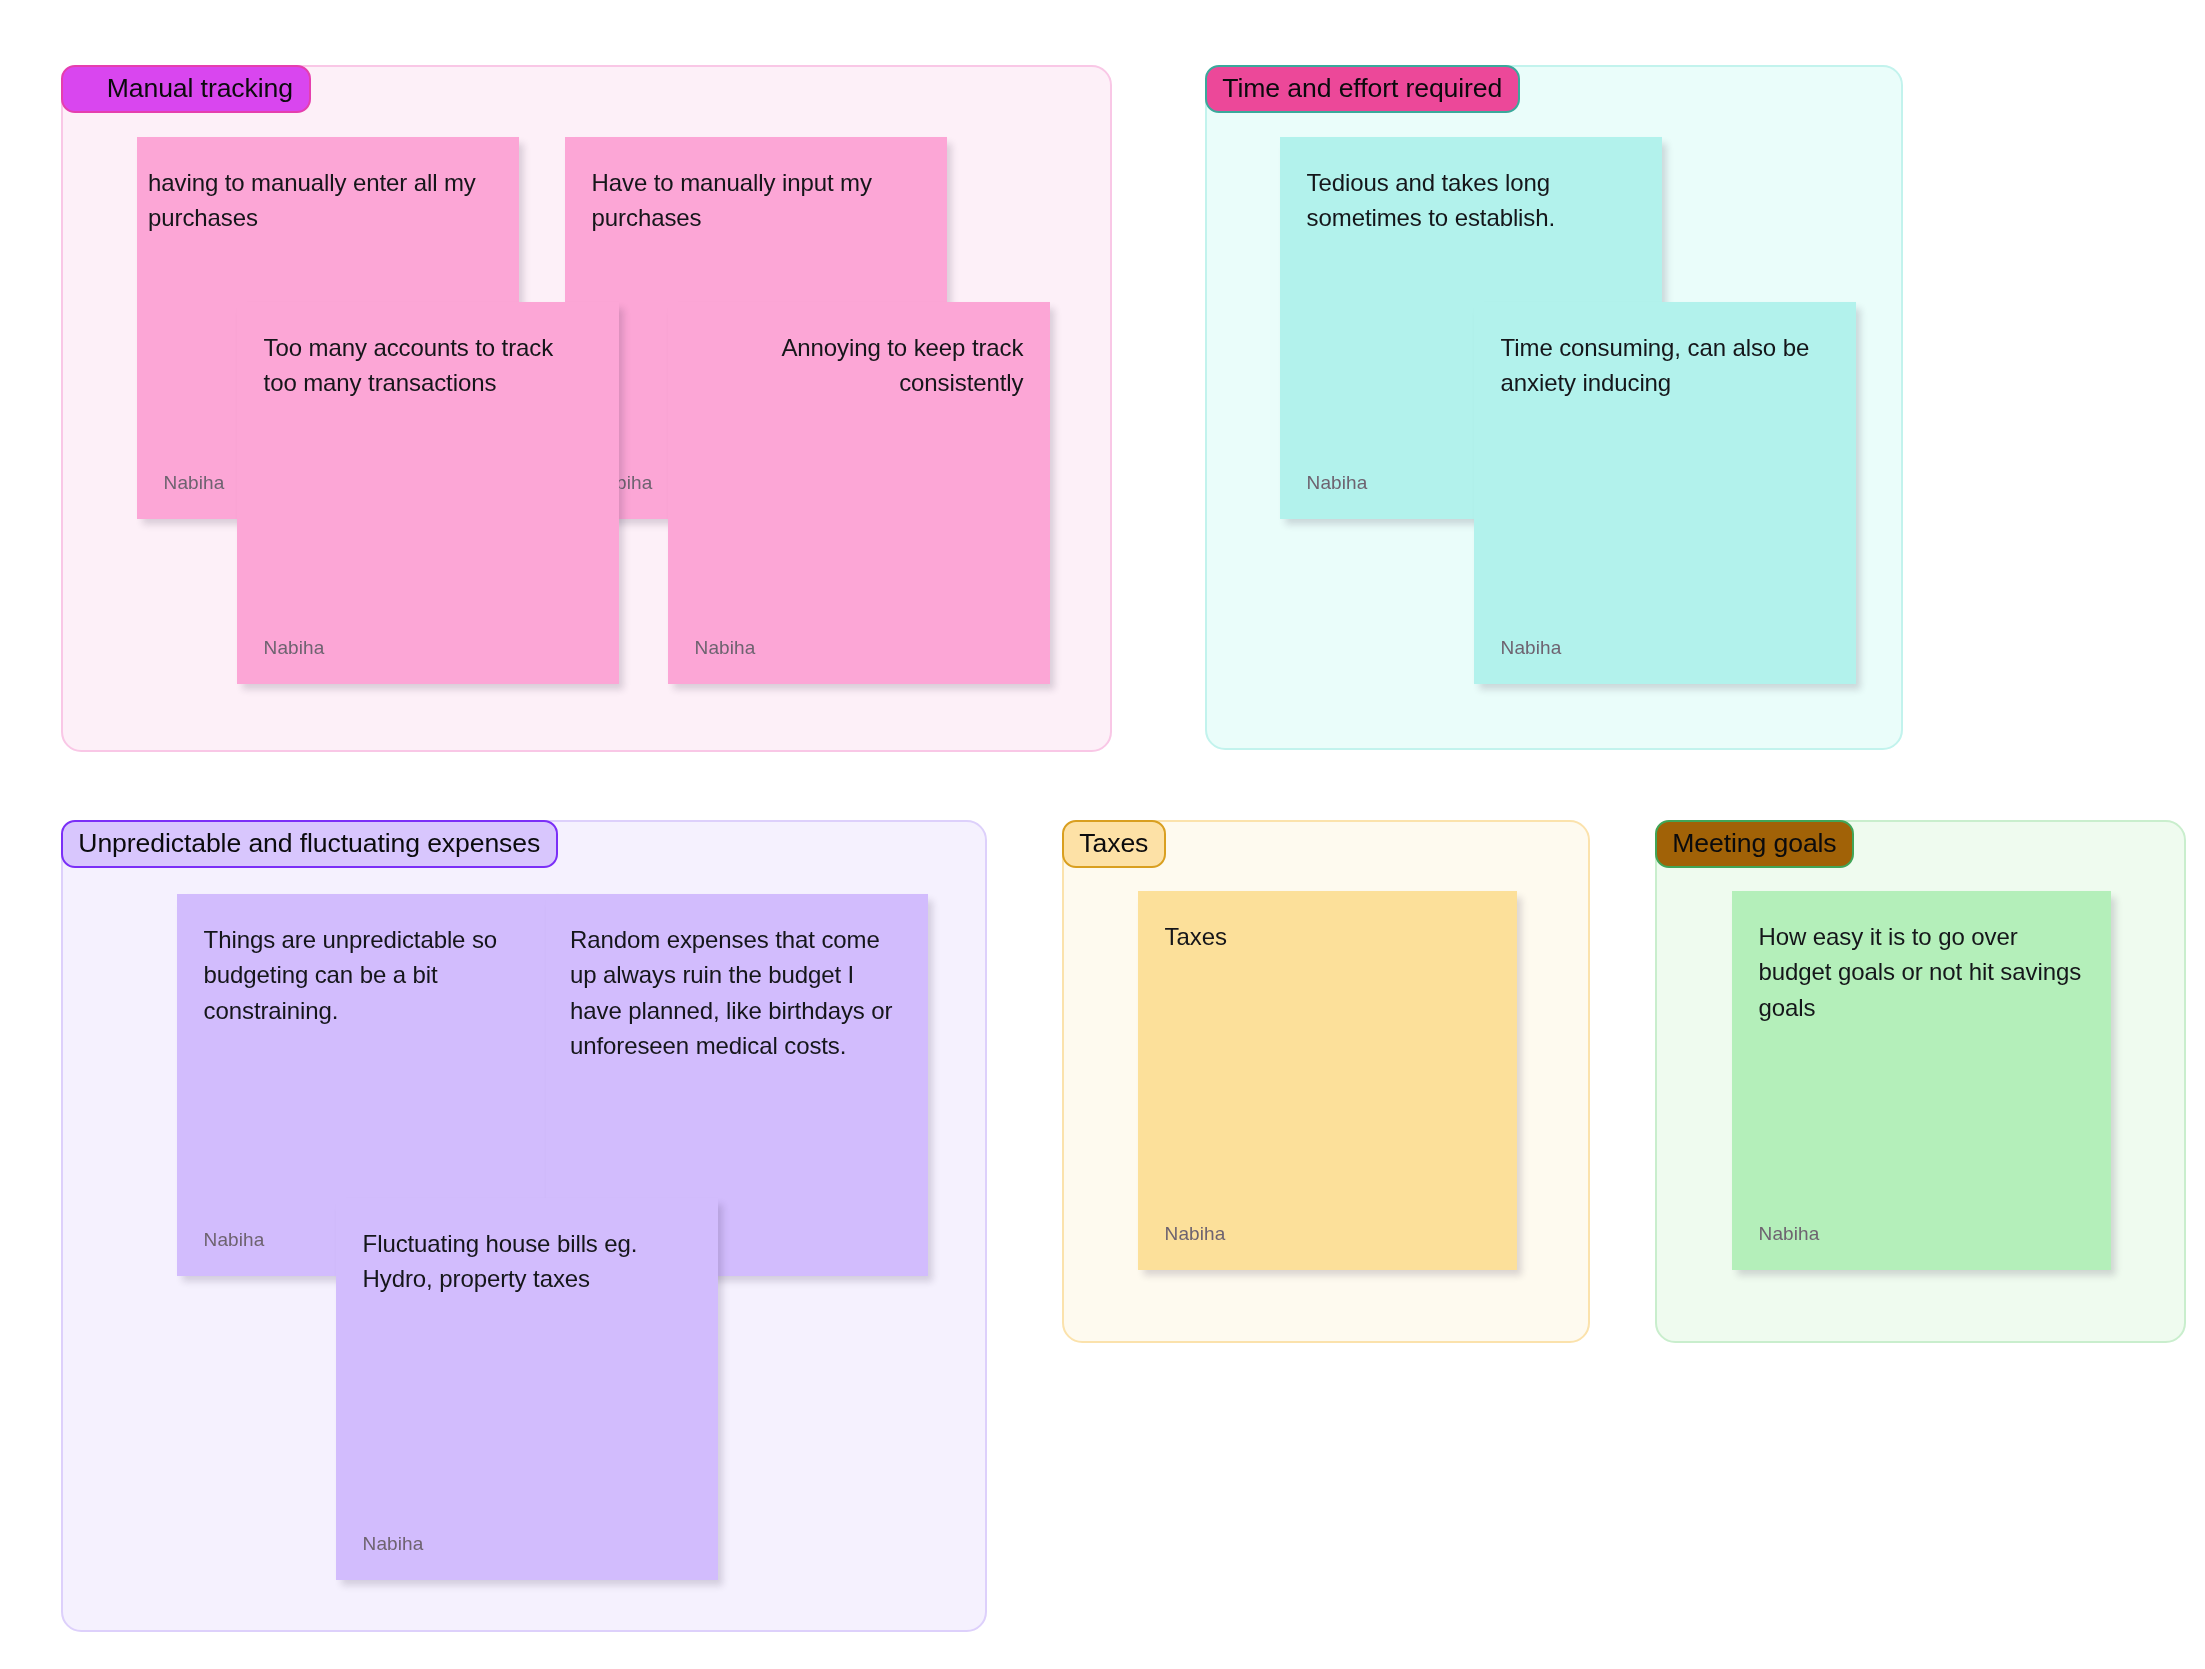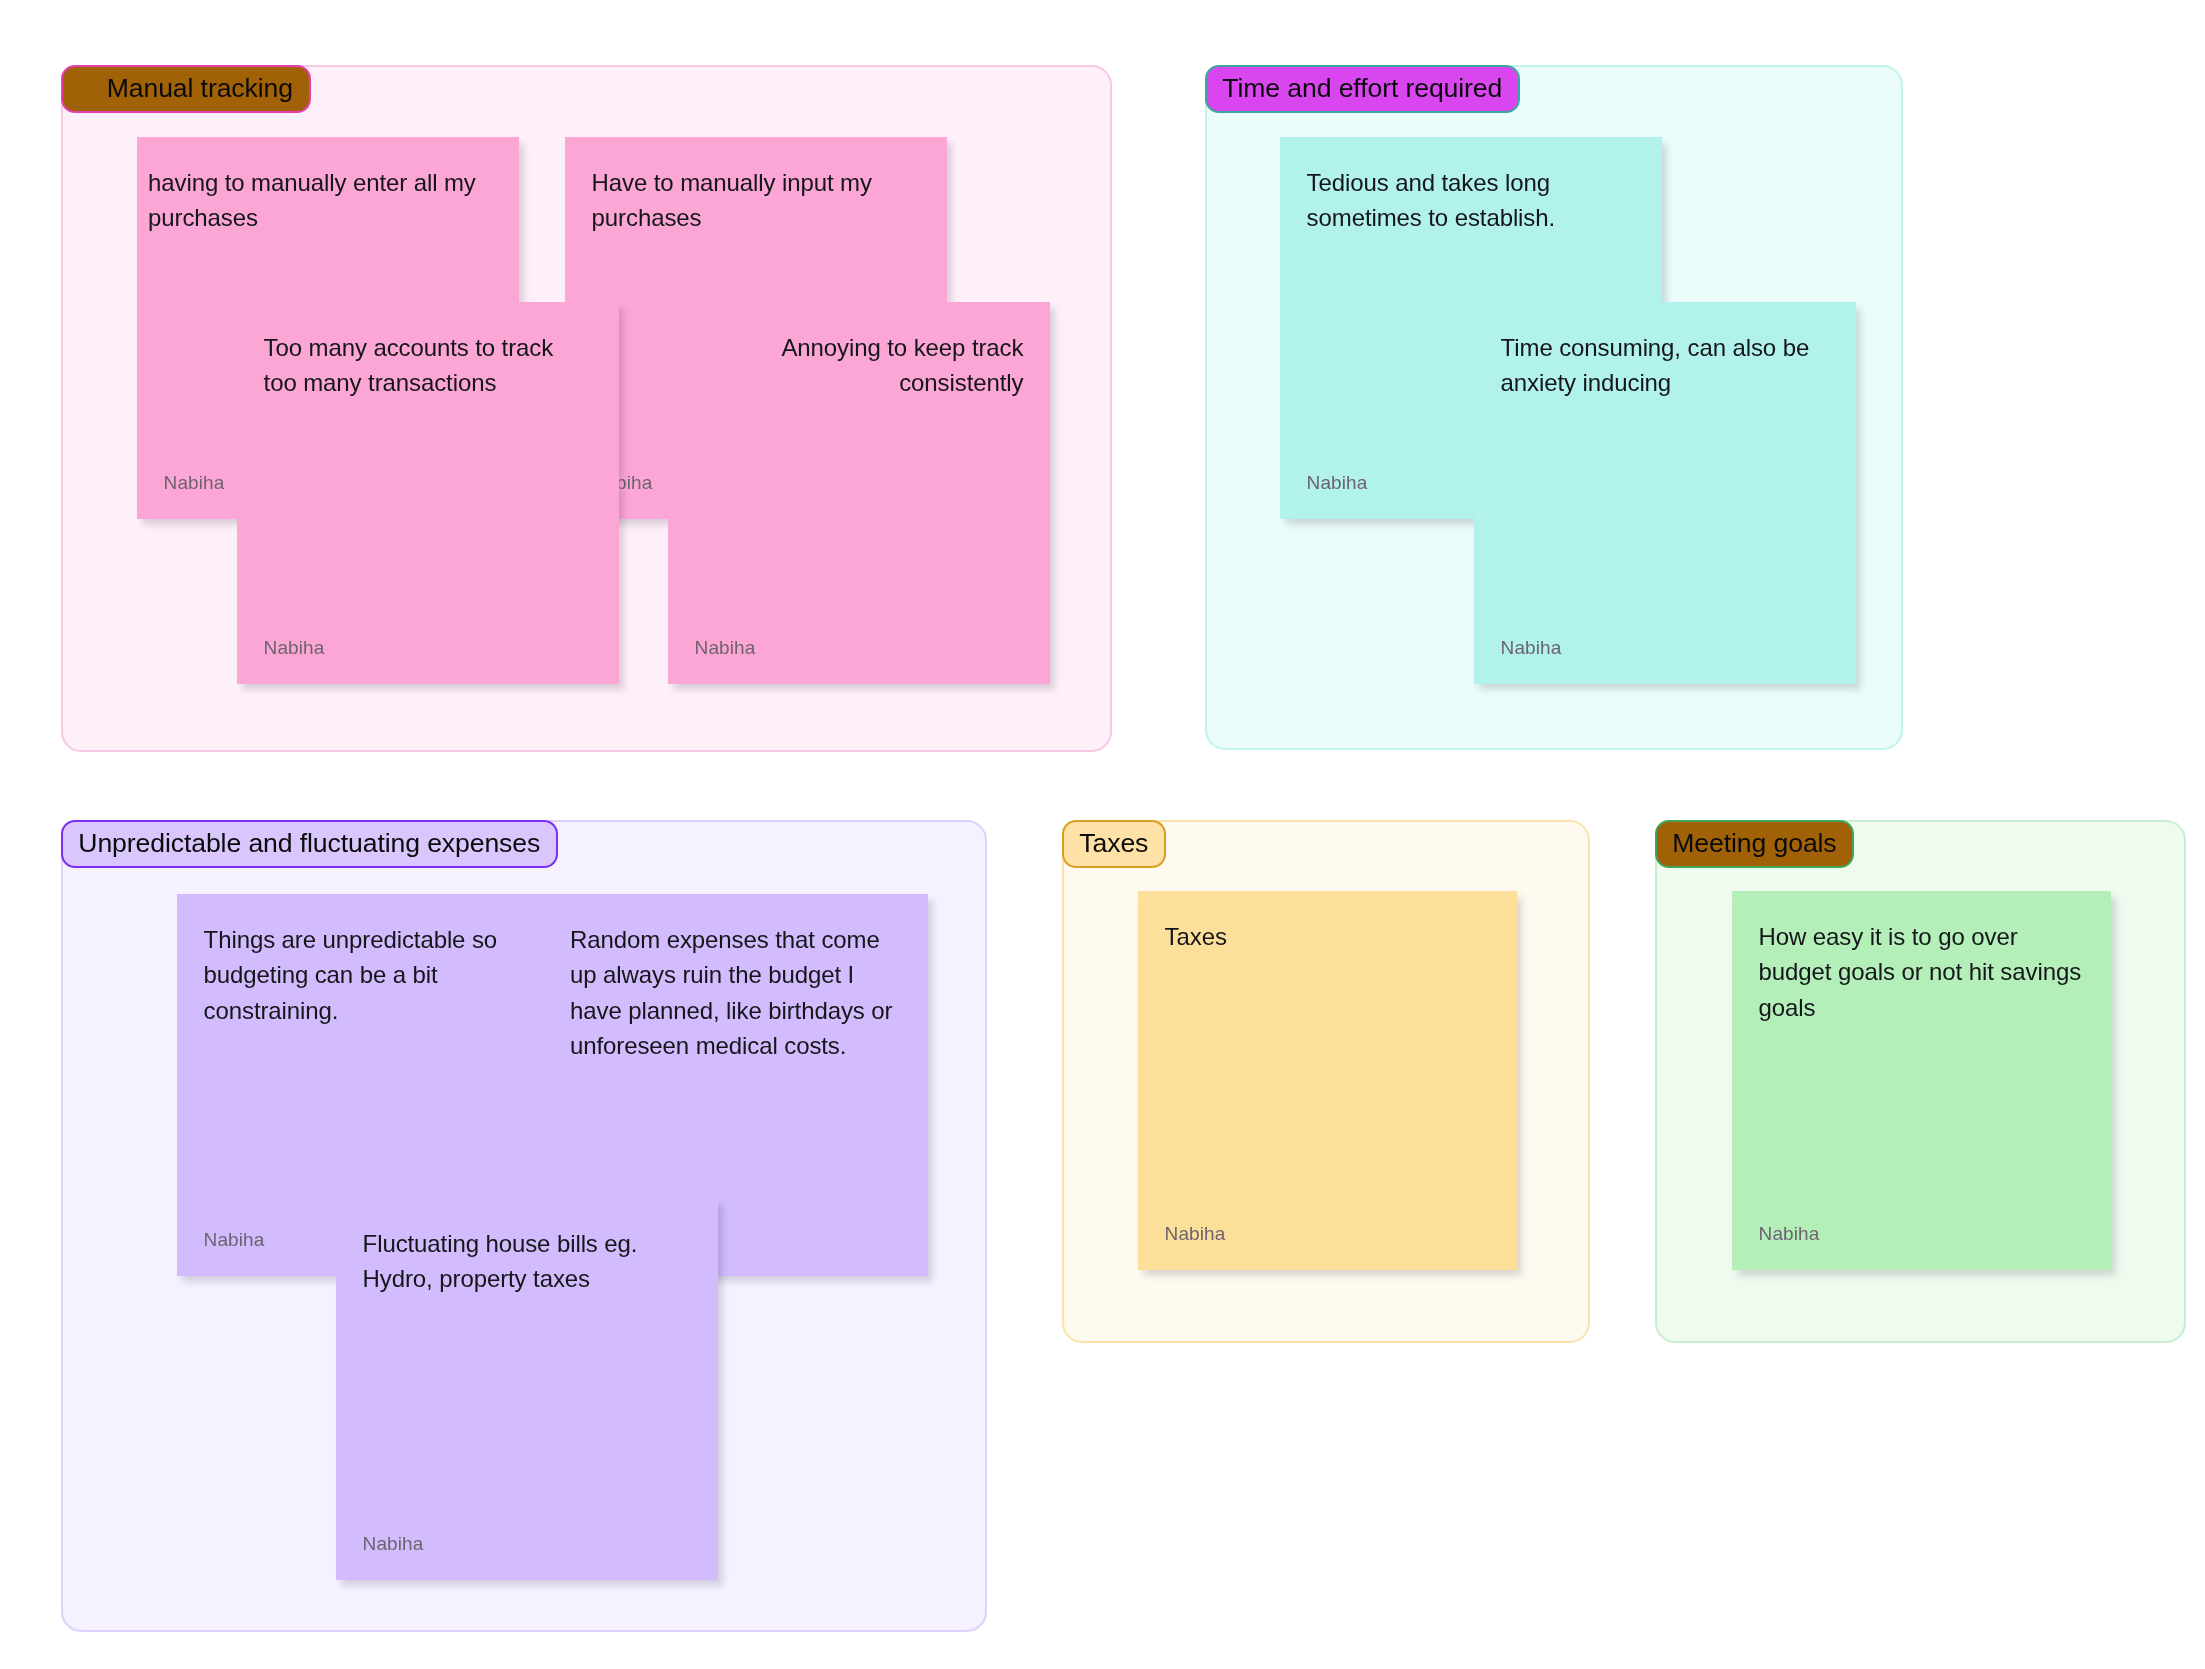--- a/index.html
+++ b/index.html
@@ -72,42 +72,42 @@
     line-height: 1;
     color: #6e6370;
     letter-spacing: 0.1px;
   }
 </style>
 </head>
 <body>
 
 <div id="board" style="background: rgb(255, 255, 255);">
     <div class="group" style="left: 61px; top: 65px; width: 1051px; height: 687px; background: rgb(253, 240, 248); border-color: rgb(249, 199, 230);">
-      <div class="group-label" style="background: #a16207; border-color: rgb(229, 63, 174); padding-left: 44px;">
+      <div class="group-label" style="background: #d946ef; border-color: rgb(229, 63, 174); padding-left: 44px;">
         <span>Manual tracking</span>
       </div>
     </div>
     <div class="note" style="left: 137px; top: 137px; width: 382px; height: 382px; background: rgb(252, 166, 214); z-index: 11; padding-left: 11px;">
       <div class="note-text">having to manually enter all my purchases</div>
       <div class="note-author">Nabiha</div>
     </div>
     <div class="note" style="left: 565px; top: 137px; width: 382px; height: 382px; background: rgb(252, 166, 214); z-index: 11;">
       <div class="note-text">Have to manually input my purchases</div>
       <div class="note-author">Nabiha</div>
     </div>
     <div class="note" style="left: 237px; top: 302px; width: 382px; height: 382px; background: rgb(252, 166, 214); z-index: 12;">
       <div class="note-text">Too many accounts to track too many transactions</div>
       <div class="note-author">Nabiha</div>
     </div>
     <div class="note" style="left: 668px; top: 302px; width: 382px; height: 382px; background: rgb(252, 166, 214); z-index: 12; text-align: right;">
       <div class="note-text">Annoying to keep track consistently</div>
       <div class="note-author">Nabiha</div>
     </div>
     <div class="group" style="left: 1205px; top: 65px; width: 698px; height: 685px; background: rgb(234, 253, 250); border-color: rgb(194, 243, 237);">
-      <div class="group-label" style="background: #d946ef; border-color: rgb(58, 169, 155);">
+      <div class="group-label" style="background: #ec4899; border-color: rgb(58, 169, 155);">
         <span>Time and effort required</span>
       </div>
     </div>
     <div class="note" style="left: 1280px; top: 137px; width: 382px; height: 382px; background: rgb(178, 242, 236); z-index: 11;">
       <div class="note-text">Tedious and takes long sometimes to establish.</div>
       <div class="note-author">Nabiha</div>
     </div>
     <div class="note" style="left: 1474px; top: 302px; width: 382px; height: 382px; background: rgb(178, 242, 236); z-index: 12;">
       <div class="note-text">Time consuming, can also be anxiety inducing</div>
       <div class="note-author">Nabiha</div>

